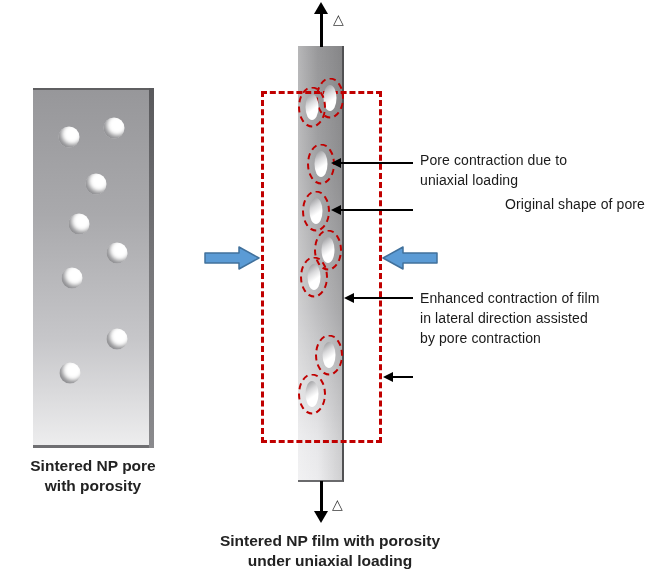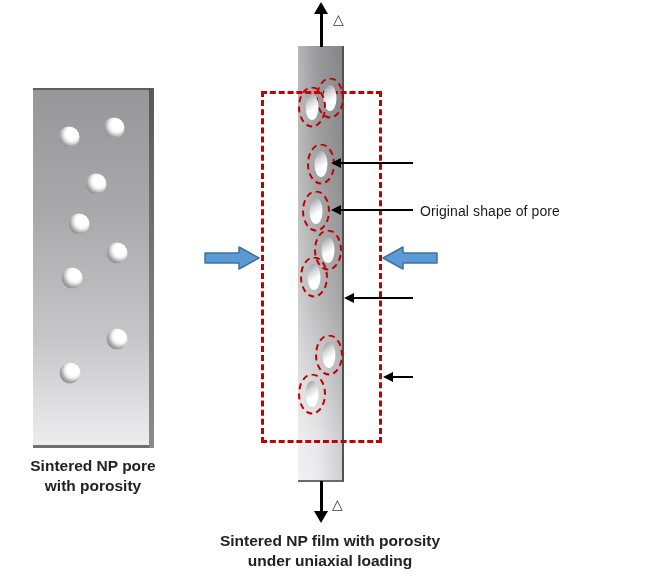--- a/index.html
+++ b/index.html
@@ -166,18 +166,23 @@
 
   <div class="head-left" style="left:331px; top:205px;"></div>
   <div class="shaft-h" style="left:340px; top:209px; width:73px;"></div>
 
   <div class="head-left" style="left:344px; top:293px;"></div>
   <div class="shaft-h" style="left:353px; top:297px; width:60px;"></div>
 
   <div class="head-left" style="left:383px; top:372px;"></div>
   <div class="shaft-h" style="left:392px; top:376px; width:21px;"></div>
 
-  <div class="annotation" style="top:201px;">Original shape of pore</div>
+  <div class="annotation" style="top:150px;">Pore contraction due to
+uniaxial loading</div>
+  <div class="annotation" style="top:194px;text-align:right;">Original shape of pore</div>
+  <div class="annotation" style="top:288px;">Enhanced contraction of film
+in lateral direction assisted
+by pore contraction</div>
 
   <div class="caption caption-bottom">Sintered NP film with porosity
 under uniaxial loading</div>
 
 </div>
 
 </body></html>

